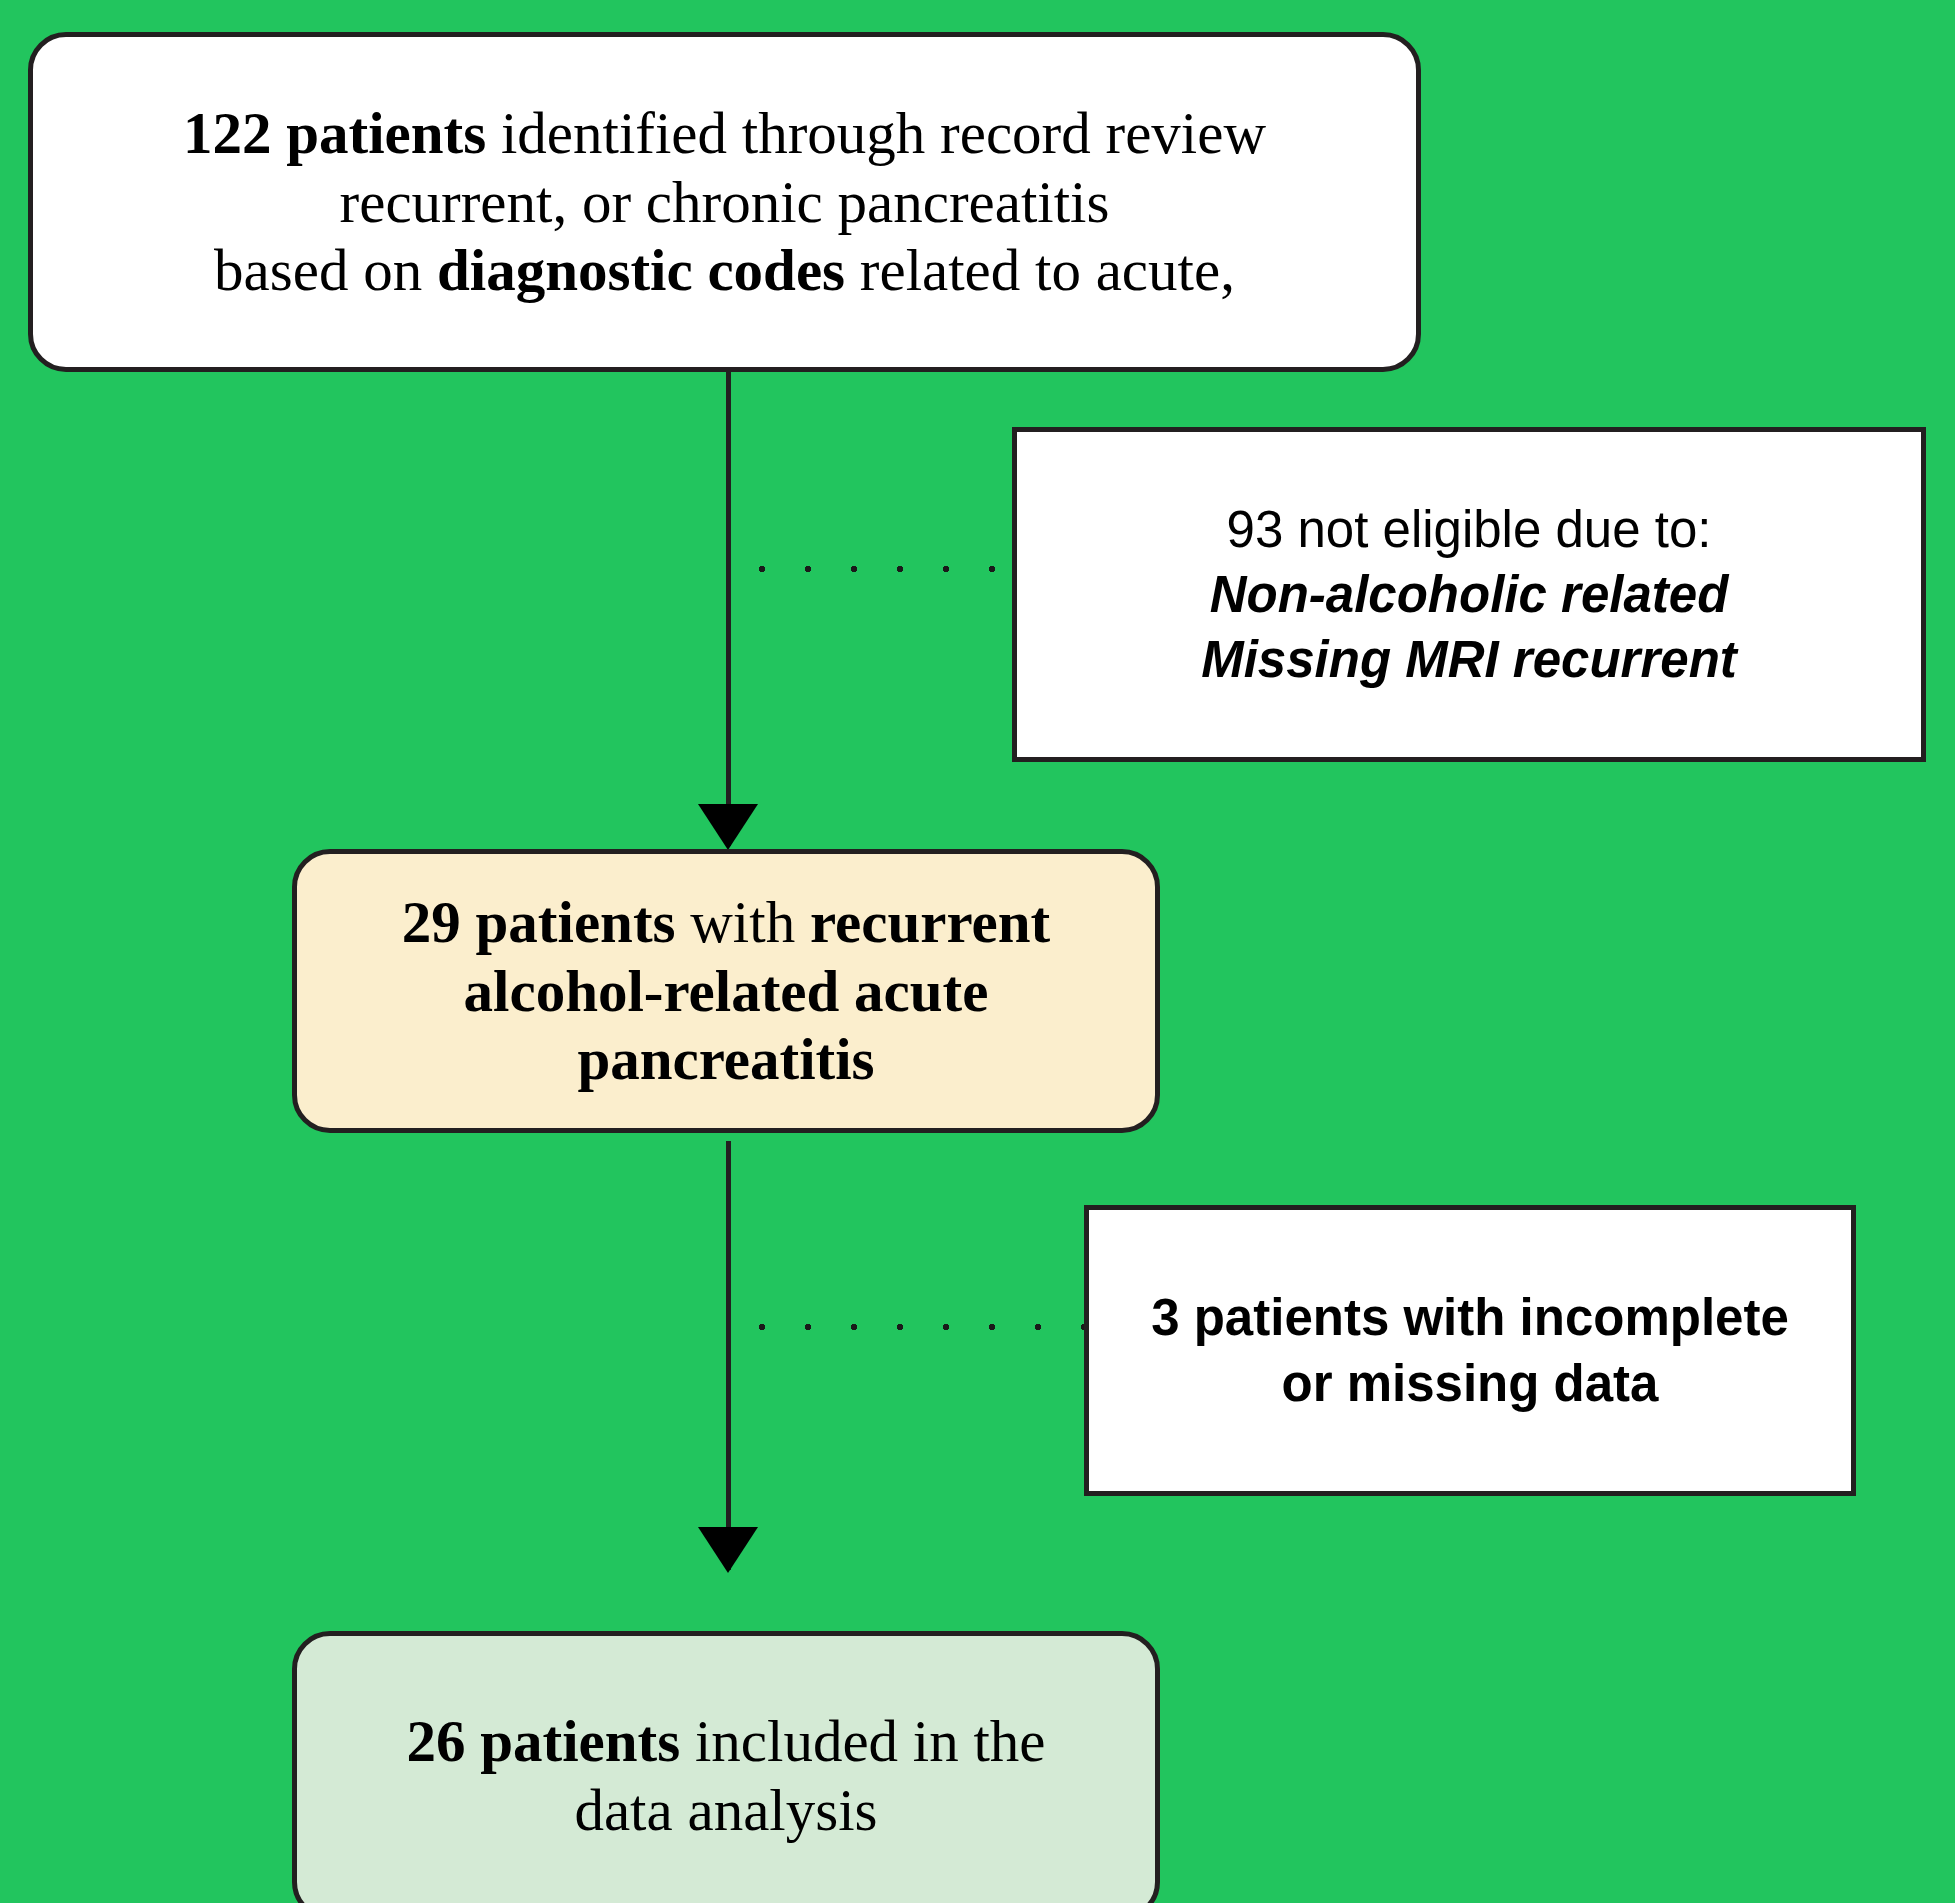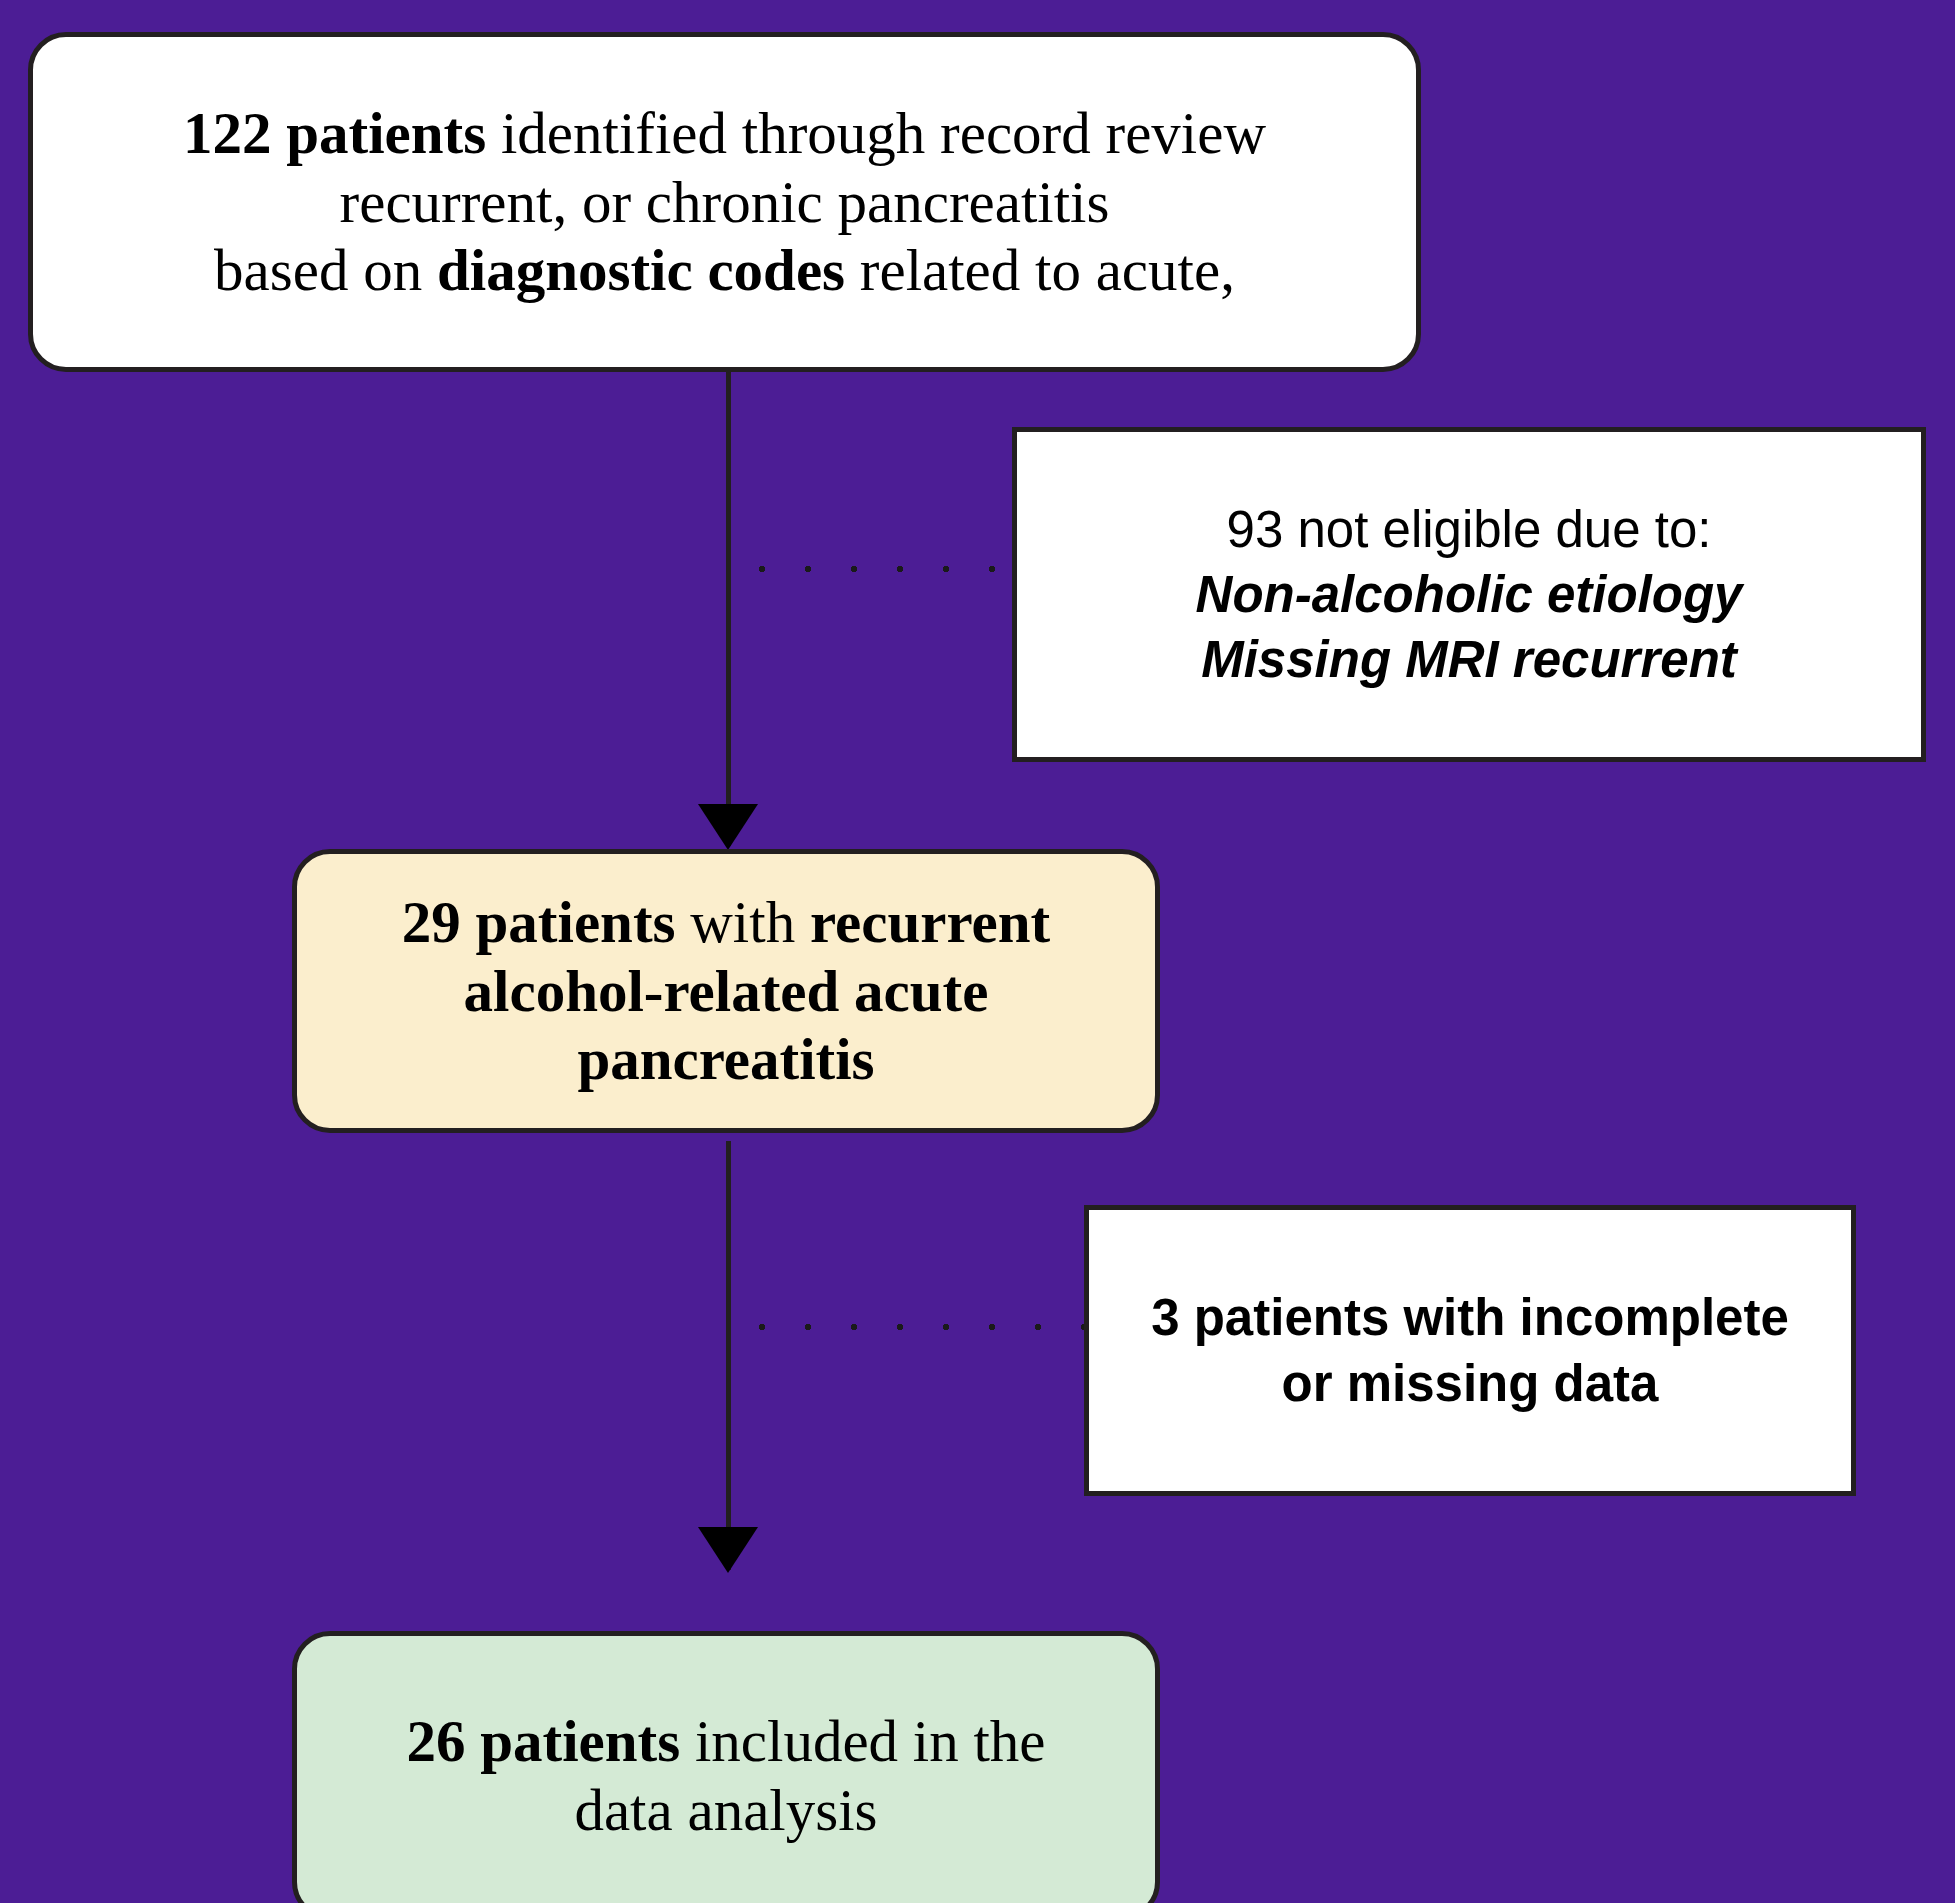--- a/index.html
+++ b/index.html
@@ -4,21 +4,21 @@
 <style>
   html, body {
     margin: 0;
     padding: 0;
     background: #ffffff;
   }
   #canvas {
     position: relative;
     width: 1955px;
     height: 1904px;
-    background: #4c1d95;
+    background: #22c55e;
     overflow: hidden;
     font-family: "Liberation Serif", "DejaVu Serif", serif;
   }
 
   
   .box {
     position: absolute;
     box-sizing: border-box;
     border: 5px solid #231f20;
     background: #ffffff;
@@ -127,21 +127,21 @@
     </div>
   </div>
 
   <div class="vline" id="vline-1"></div>
   <div class="arrowhead" id="arrow-1"></div>
 
   <div class="dotline" id="dotline-1"></div>
 
   <div class="box sans-box" id="box-not-eligible">
     <div class="line reg">93 not eligible due to:</div>
-    <div class="line bolditalic">Non-alcoholic etiology</div>
+    <div class="line bolditalic">Non-alcoholic related</div>
     <div class="line bolditalic">Missing MRI recurrent</div>
   </div>
 
   <div class="box rounded serif-box" id="box-recurrent">
     <div class="line">
       <b>29 patients</b><span> with </span><b>recurrent</b>
     </div>
     <div class="line">
       <b>alcohol-related acute</b>
     </div>

